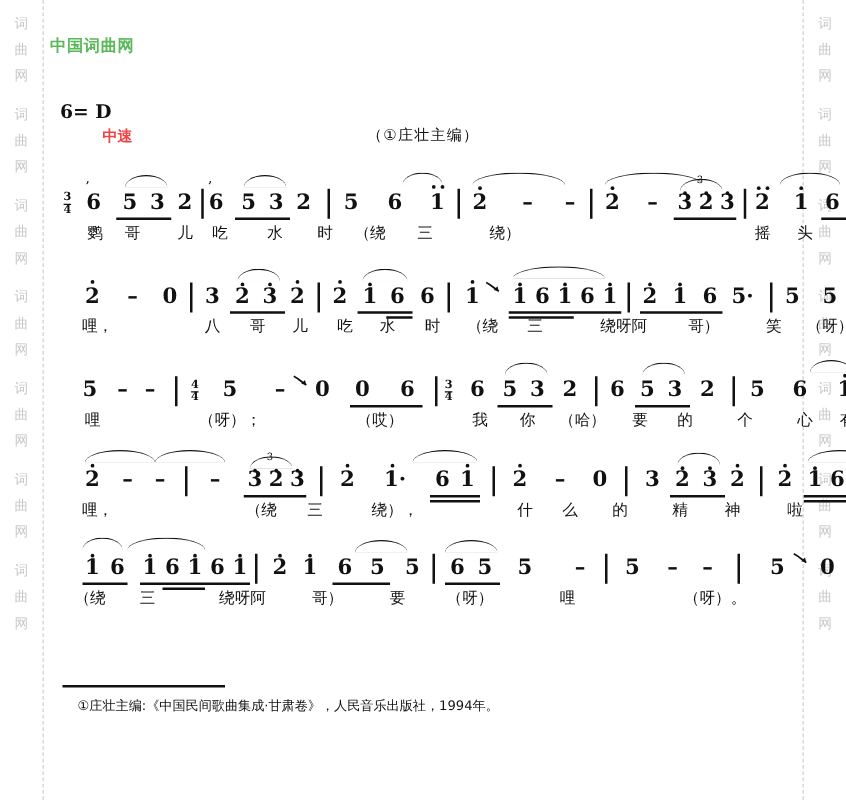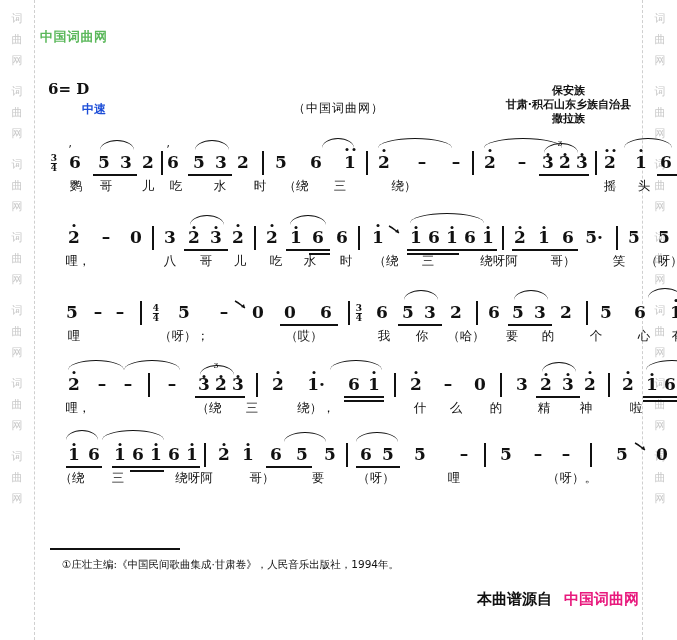--- a/index.html
+++ b/index.html
@@ -43,21 +43,21 @@
   }
   .title{
     position:absolute;left:0;right:0;top:44px;
     text-align:center;font-size:21px;font-weight:bold;
     color:#111;letter-spacing:2px;
   }
   .title .sup{font-size:10px;vertical-align:super;letter-spacing:0;}
 
   .keysig{position:absolute;left:48px;top:80px;font-size:15px;font-weight:bold;color:#111;
     font-family:"DejaVu Serif","Liberation Serif",serif;}
-  .tempo{position:absolute;left:82px;top:101px;font-size:12px;font-weight:bold;color:#1d4ed8;}
+  .tempo{position:absolute;left:82px;top:101px;font-size:12px;font-weight:bold;color:#ef4444;}
   .subtitle{position:absolute;left:0;right:0;top:100px;text-align:center;font-size:12px;color:#111;letter-spacing:1px;}
   .attrib{
     position:absolute;right:46px;top:84px;text-align:center;
     font-size:11px;font-weight:bold;color:#111;line-height:14px;white-space:nowrap;
   }
 
   
   .stave{position:absolute;left:44px;width:600px;height:70px;}
   .notes{position:relative;height:40px;}
   .lyrics{position:relative;height:22px;}
@@ -191,27 +191,22 @@
       <div class="gap"></div>
     </div>
   <div class="wm-rule left"></div>
   <div class="wm-rule right"></div>
 
   <div class="brand-left">中国词曲网</div>
 
 
   <div class="keysig">6= D</div>
   <div class="tempo">中速</div>
-  <div class="subtitle">（中国词曲网）</div>
-
-  <div class="attrib">
-    <div>保安族</div>
-    <div>甘肃·积石山东乡族自治县</div>
-    <div>撒拉族</div>
-  </div>
+  <div class="subtitle">（①庄壮主编）</div>
+
 
   <div class="stave" style="top:138px">
     <div class="notes">
       <div class="ts" style="left:10px">
           <span>3</span>
           <span class="den">4</span>
         </div>
       <div class="grace" style="left:26px;bottom:22px">’</div>
       <div class="n" style="left:31px">6</div>
 
@@ -574,17 +569,14 @@
       <div class="ly" style="left:218px">哥）</div>
       <div class="ly" style="left:274px">要</div>
       <div class="ly" style="left:332px">（呀）</div>
       <div class="ly" style="left:410px">哩</div>
       <div class="ly" style="left:528px">（呀）。</div>
     </div>
   </div>
 
   <div class="rule"></div>
   <div class="footnote">①庄壮主编:《中国民间歌曲集成·甘肃卷》，人民音乐出版社，1994年。</div>
-  <div class="source">
-    <span>本曲谱源自</span><span class="site">中国词曲网</span>
-  </div>
 
 </div>
 
 </body></html>

